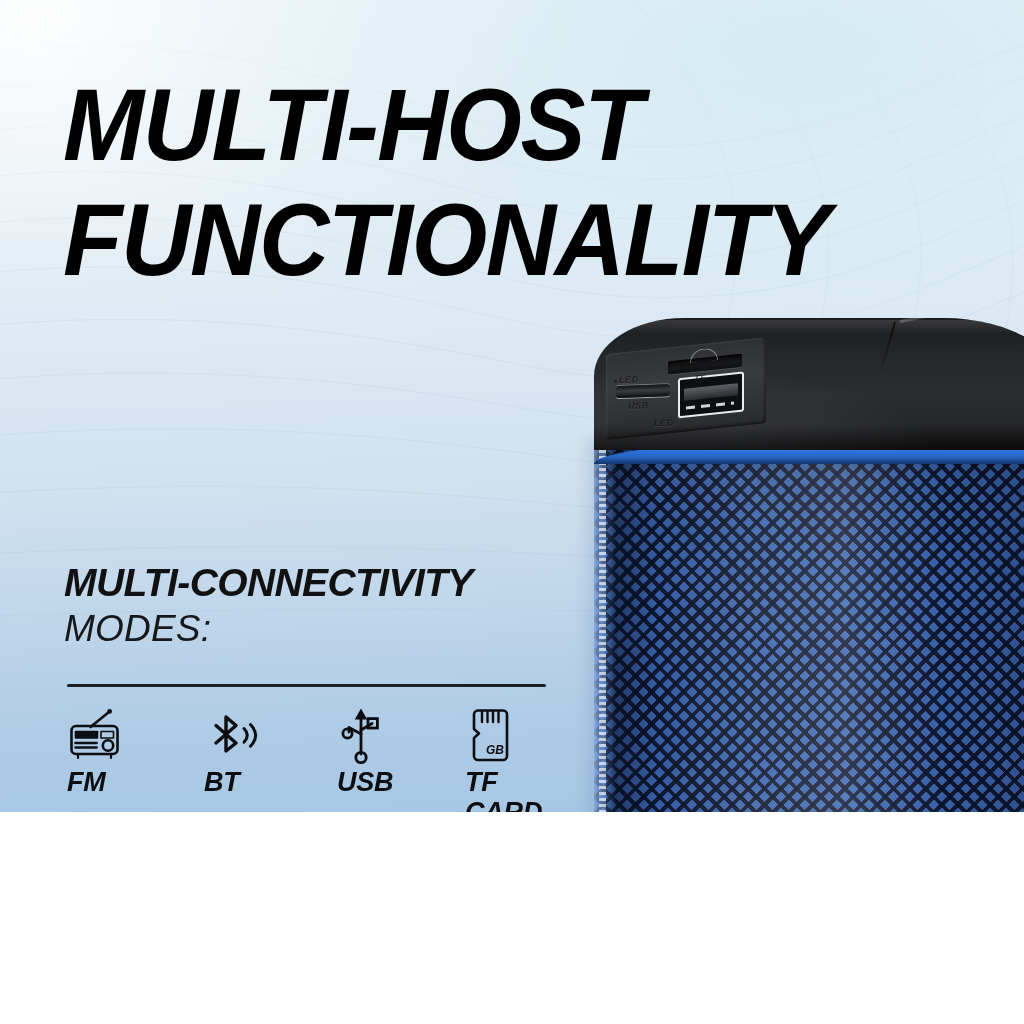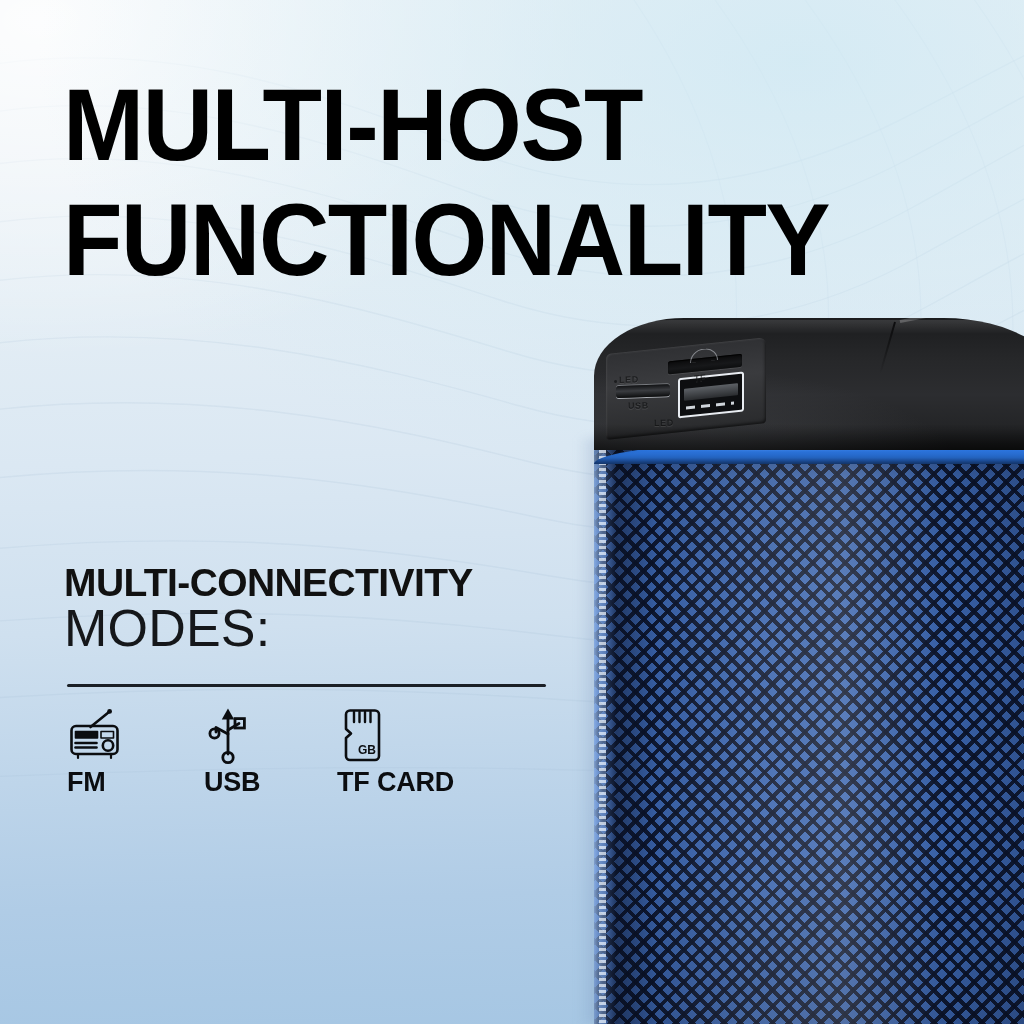--- a/index.html
+++ b/index.html
@@ -4,32 +4,33 @@
 <title>Multi-Host Functionality</title>
 <style>
   html, body {
     margin: 0;
     padding: 0;
     background: #ffffff;
   }
   .canvas {
     position: relative;
     width: 1024px;
-    height: 1024px;
+    height: 812px;
     overflow: hidden;
     font-family: "Liberation Sans", sans-serif;
     background: linear-gradient(178deg,
         #eef3f7 0%,
         #eaf1f6 14%,
         #e4eef5 28%,
         #dbe8f3 44%,
         #cfe0ef 60%,
         #bed5ea 74%,
         #b0cce6 86%,
         #a5c6e3 100%);
+    font-style: italic;
   }
 
   
   .waves {
     position: absolute;
     inset: 0;
     pointer-events: none;
     opacity: .55;
   }
   .waves svg { display: block; width: 100%; height: 100%; }
@@ -71,21 +72,21 @@
     color: #111;
     font-weight: 700;
     font-size: 39px;
     line-height: 45px;
     letter-spacing: -.6px;
   }
   .sub-light {
     display: block;
     color: #15171a;
     font-weight: 400;
-    font-size: 52px;
+    font-size: 37px;
     line-height: 47px;
     letter-spacing: .2px;
   }
 
   .divider {
     position: absolute;
     left: 67px;
     top: 684px;
     width: 479px;
     height: 3px;
@@ -427,20 +428,32 @@
             <circle cx="41" cy="39.5" r="5.2"></circle>
             <path d="M11,48 v4" stroke-width="2.2"></path>
             <path d="M44,48 v4" stroke-width="2.2"></path>
           </g>
           <circle cx="42.6" cy="5.4" r="2.4" fill="#0b0d10"></circle>
         </svg>
       </div>
       <div class="mode-label">FM</div>
     </div>
 
+    <div class="mode">
+      <div class="mode-icon">
+        <svg width="56" height="58" viewBox="0 0 56 58">
+          <g fill="none" stroke="#0b0d10" stroke-width="3.4" stroke-linecap="round" stroke-linejoin="round">
+            <path d="M12,19.5 L32,37 L22,45 L22,11 L32,19.5 L12,37"></path>
+            <path d="M40,22.5 C44.6,27.2 44.6,31.6 40,36.2" stroke-width="3"></path>
+            <path d="M46.5,18.5 C53.5,26 53.5,32.8 46.5,40.2" stroke-width="3"></path>
+          </g>
+        </svg>
+      </div>
+      <div class="mode-label">BT</div>
+    </div>
 
     <div class="mode">
       <div class="mode-icon">
         <svg width="48" height="60" viewBox="0 0 48 60">
           <g fill="none" stroke="#0b0d10" stroke-width="2.8" stroke-linecap="round" stroke-linejoin="round">
             <path d="M24,10 L24,48"></path>
             <path d="M24,28 L12,21.5 L12,26"></path>
             <path d="M24,24 L35,17.5"></path>
             <circle cx="10.5" cy="27.5" r="4.6"></circle>
             <circle cx="24" cy="51.5" r="5.2"></circle>

